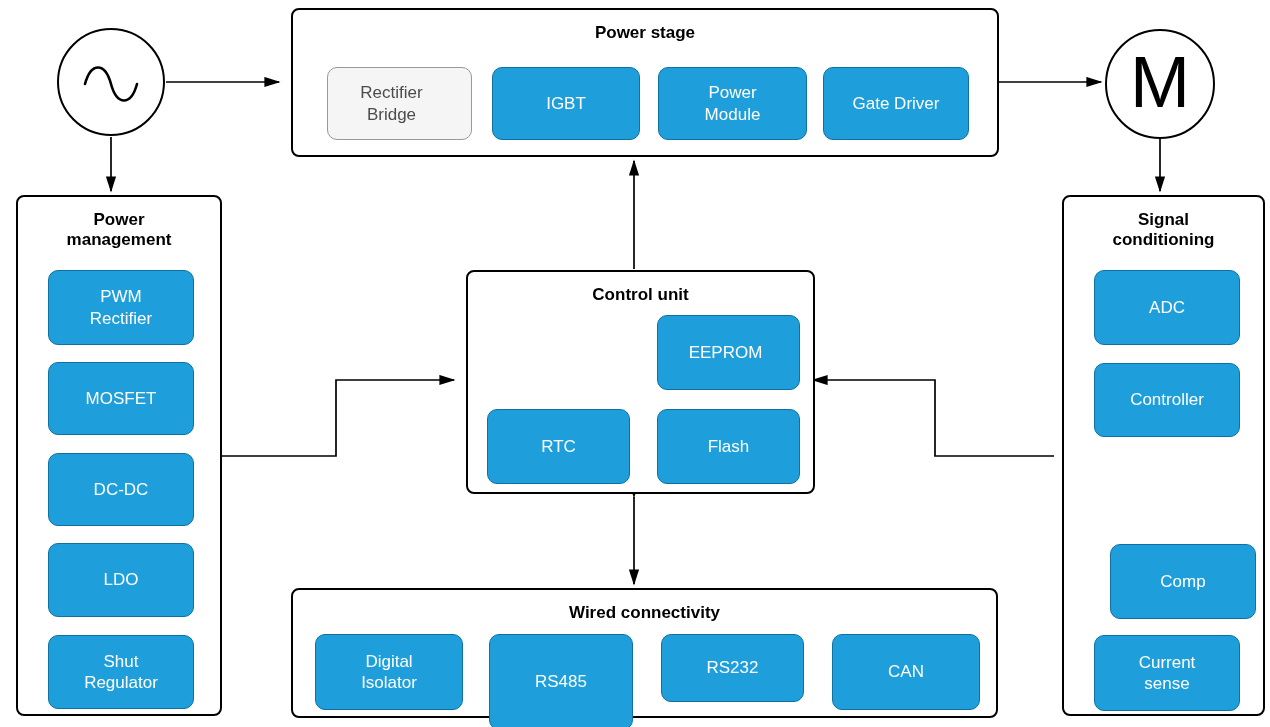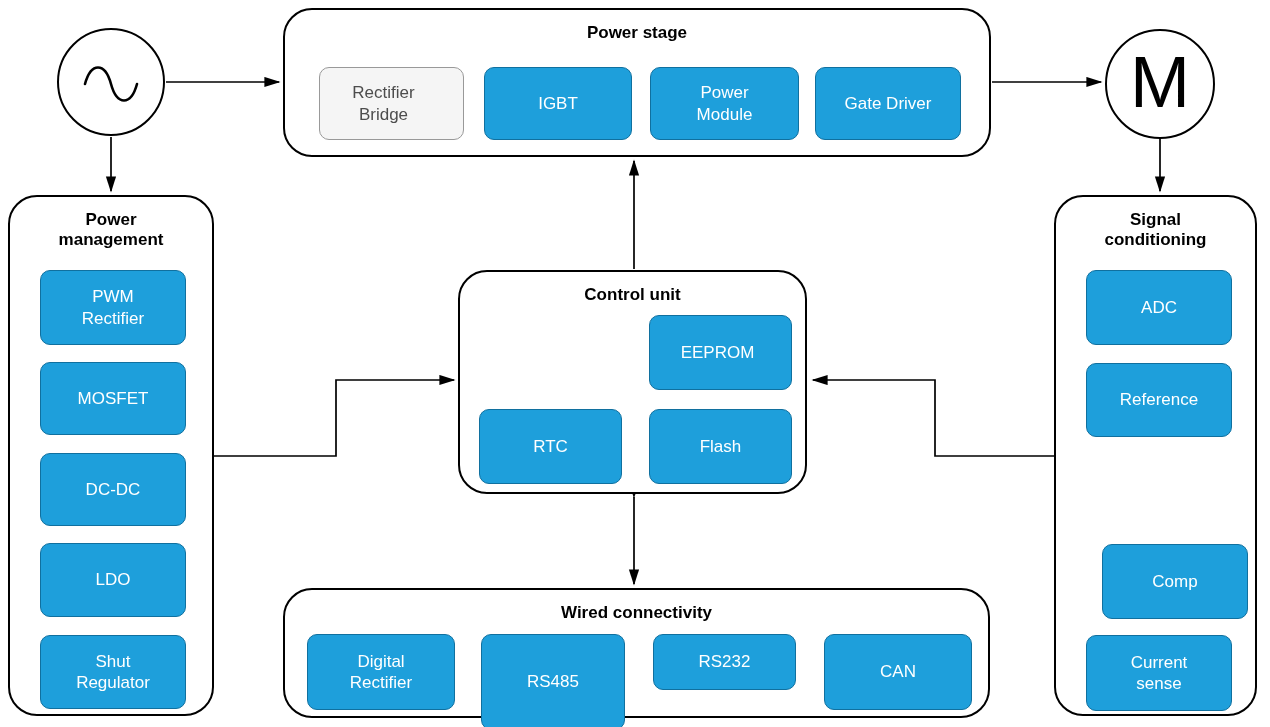--- a/index.html
+++ b/index.html
@@ -6,21 +6,22 @@
     --blue:#1E9FDB; --blue-border:#10709F;
     --gray:#F5F5F5; --gray-border:#999999; --gray-text:#4D4D4D;
     --ink:#000000;
   }
   *{box-sizing:border-box;margin:0;padding:0;}
   html,body{background:#ffffff;}
   body{font-family:"Liberation Sans", sans-serif;}
   .canvas{position:relative;width:1270px;height:727px;background:#ffffff;overflow:hidden;}
   .group{
     position:absolute;background:#ffffff;border:2px solid var(--ink);
-    border-radius:29px;
+    border-radius:8px;
+    margin-left:8px;
   }
   .group-title{
     position:absolute;top:13px;left:0;right:0;text-align:center;
     font-size:17px;font-weight:bold;color:var(--ink);line-height:1.18;
   }
   .group-title.narrow{left:50%;transform:translateX(-50%);width:130px;right:auto;}
   .block{
     position:absolute;display:flex;align-items:center;justify-content:center;
     text-align:center;border-radius:10px;font-size:17px;line-height:1.25;
     padding:0 22px;
@@ -87,26 +88,26 @@
   <div class="group" style="left:458px;top:270px;width:349px;height:224px;">
     <div class="group-title">Control unit</div>
     <div class="block blue" style="left:189px;top:43px;width:143px;height:75px;padding-left:16px;">EEPROM</div>
     <div class="block blue" style="left:19px;top:137px;width:143px;height:75px;">RTC</div>
     <div class="block blue" style="left:189px;top:137px;width:143px;height:75px;">Flash</div>
   </div>
 
   <div class="group" style="left:1054px;top:195px;width:203px;height:521px;">
     <div class="group-title narrow">Signal conditioning</div>
     <div class="block blue" style="left:30px;top:73px;width:146px;height:75px;">ADC</div>
-    <div class="block blue" style="left:30px;top:166px;width:146px;height:74px;">Reference</div>
+    <div class="block blue" style="left:30px;top:166px;width:146px;height:74px;">Controller</div>
     <div class="block blue" style="left:46px;top:347px;width:146px;height:75px;">Comp</div>
     <div class="block blue" style="left:30px;top:438px;width:146px;height:76px;">Current sense</div>
   </div>
 
   <div class="group" style="left:283px;top:588px;width:707px;height:130px;">
     <div class="group-title">Wired connectivity</div>
-    <div class="block blue" style="left:22px;top:44px;width:148px;height:76px;">Digital Rectifier</div>
+    <div class="block blue" style="left:22px;top:44px;width:148px;height:76px;">Digital Isolator</div>
     <div class="block blue" style="left:196px;top:44px;width:144px;height:96px;">RS485</div>
-    <div class="block blue" style="left:368px;top:44px;width:143px;height:56px;text-align:center;">RS232</div>
+    <div class="block blue" style="left:368px;top:44px;width:143px;height:68px;text-align:center;">RS232</div>
     <div class="block blue" style="left:539px;top:44px;width:148px;height:76px;">CAN</div>
   </div>
 
 </div>
 
 </body></html>

